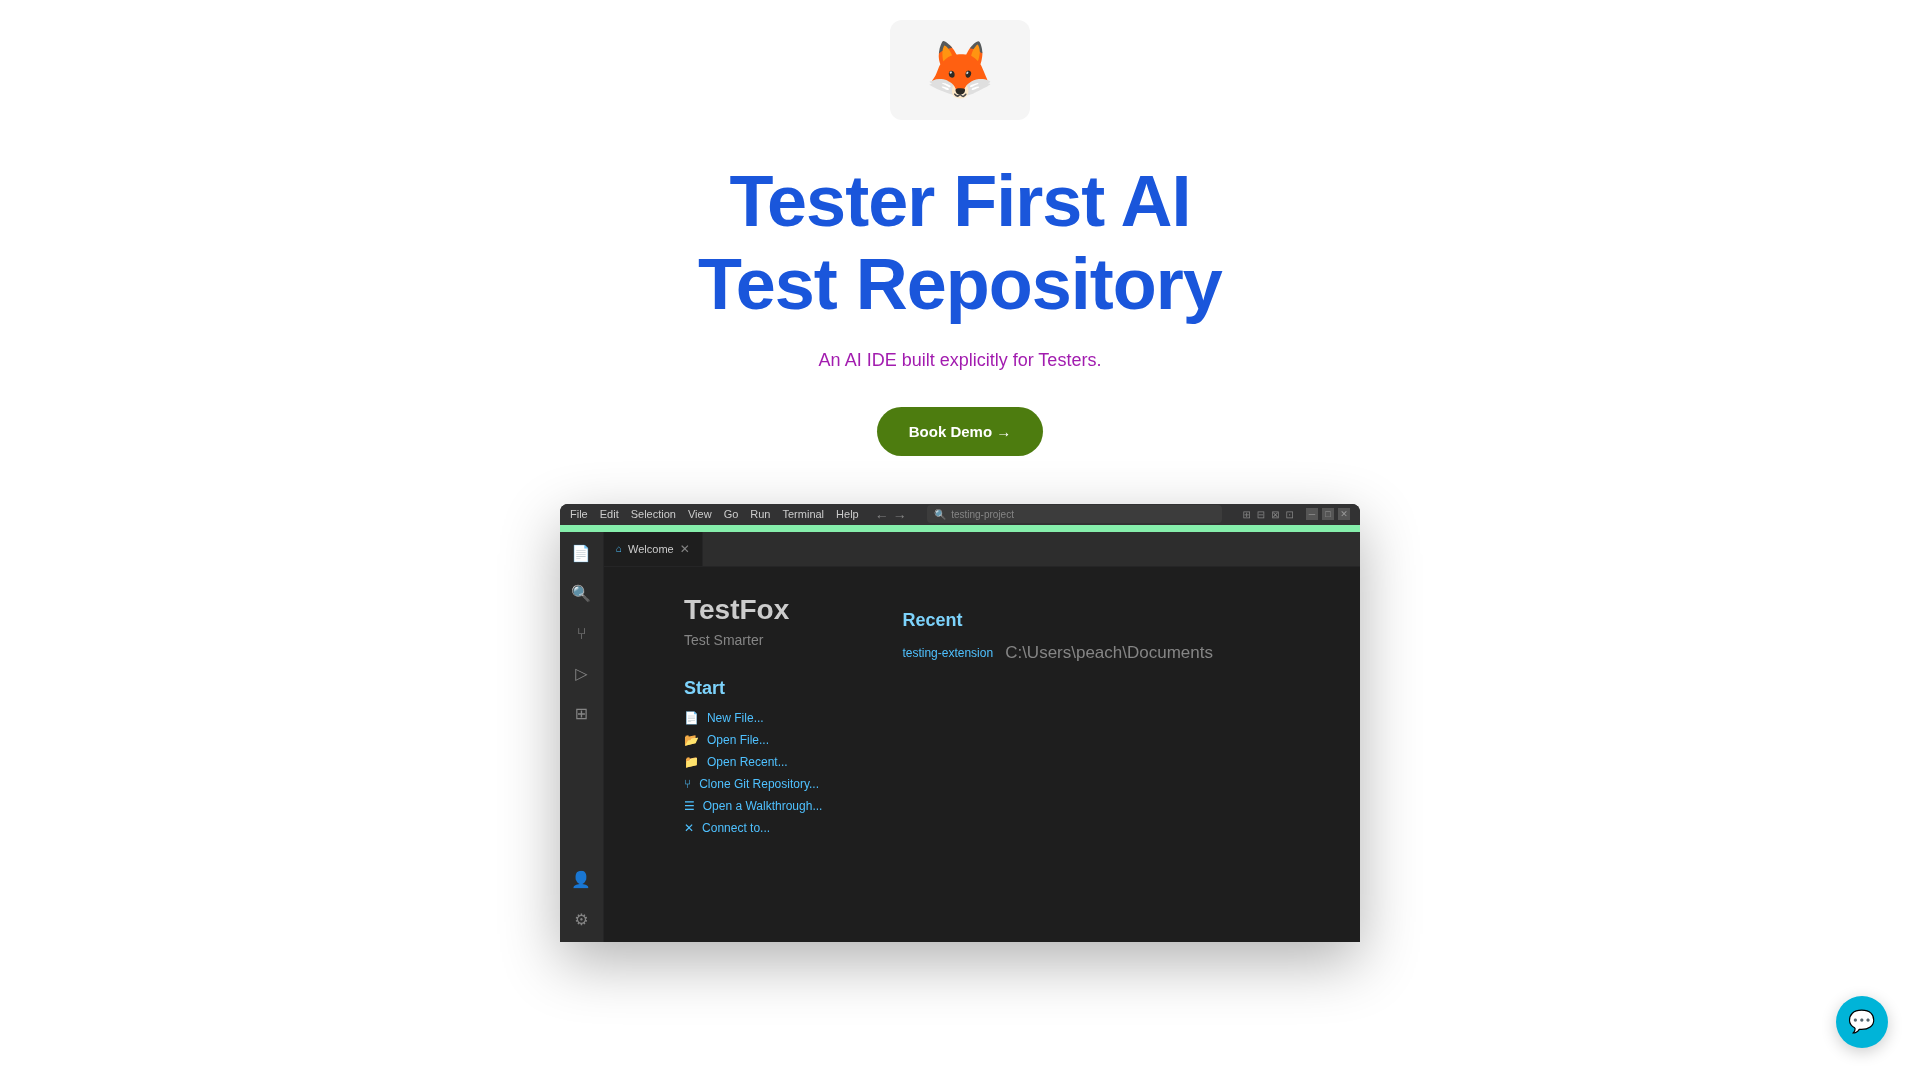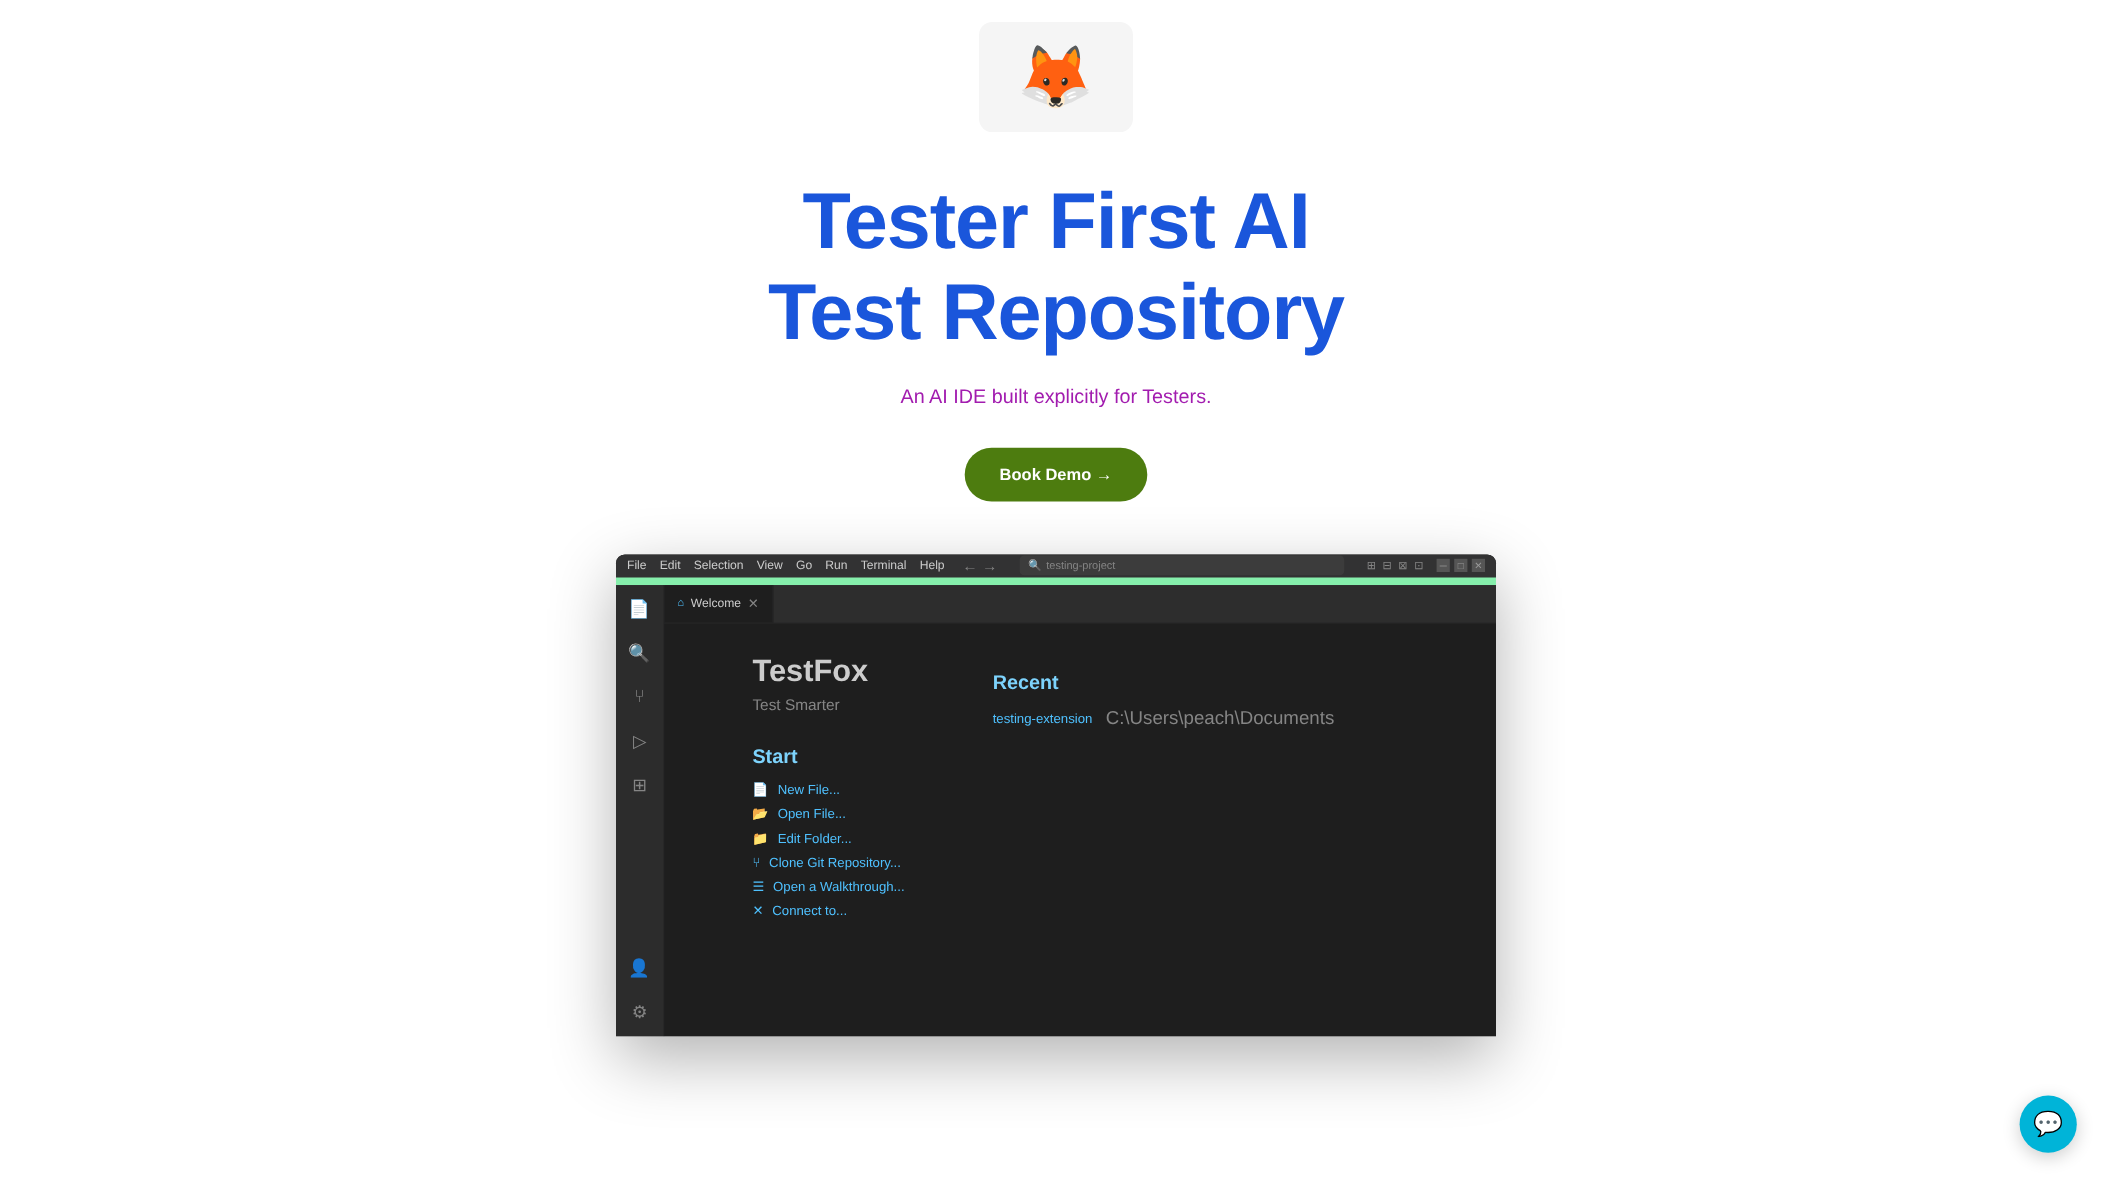--- a/index.html
+++ b/index.html
@@ -415,21 +415,21 @@
             <div class="ide-link-item">
               <span class="ide-link-icon">📄</span>
               <span>New File...</span>
             </div>
             <div class="ide-link-item">
               <span class="ide-link-icon">📂</span>
               <span>Open File...</span>
             </div>
             <div class="ide-link-item">
               <span class="ide-link-icon">📁</span>
-              <span>Edit Folder...</span>
+              <span>Open Recent...</span>
             </div>
             <div class="ide-link-item">
               <span class="ide-link-icon">⑂</span>
               <span>Clone Git Repository...</span>
             </div>
             <div class="ide-link-item">
               <span class="ide-link-icon">☰</span>
               <span>Open a Walkthrough...</span>
             </div>
             <div class="ide-link-item">

